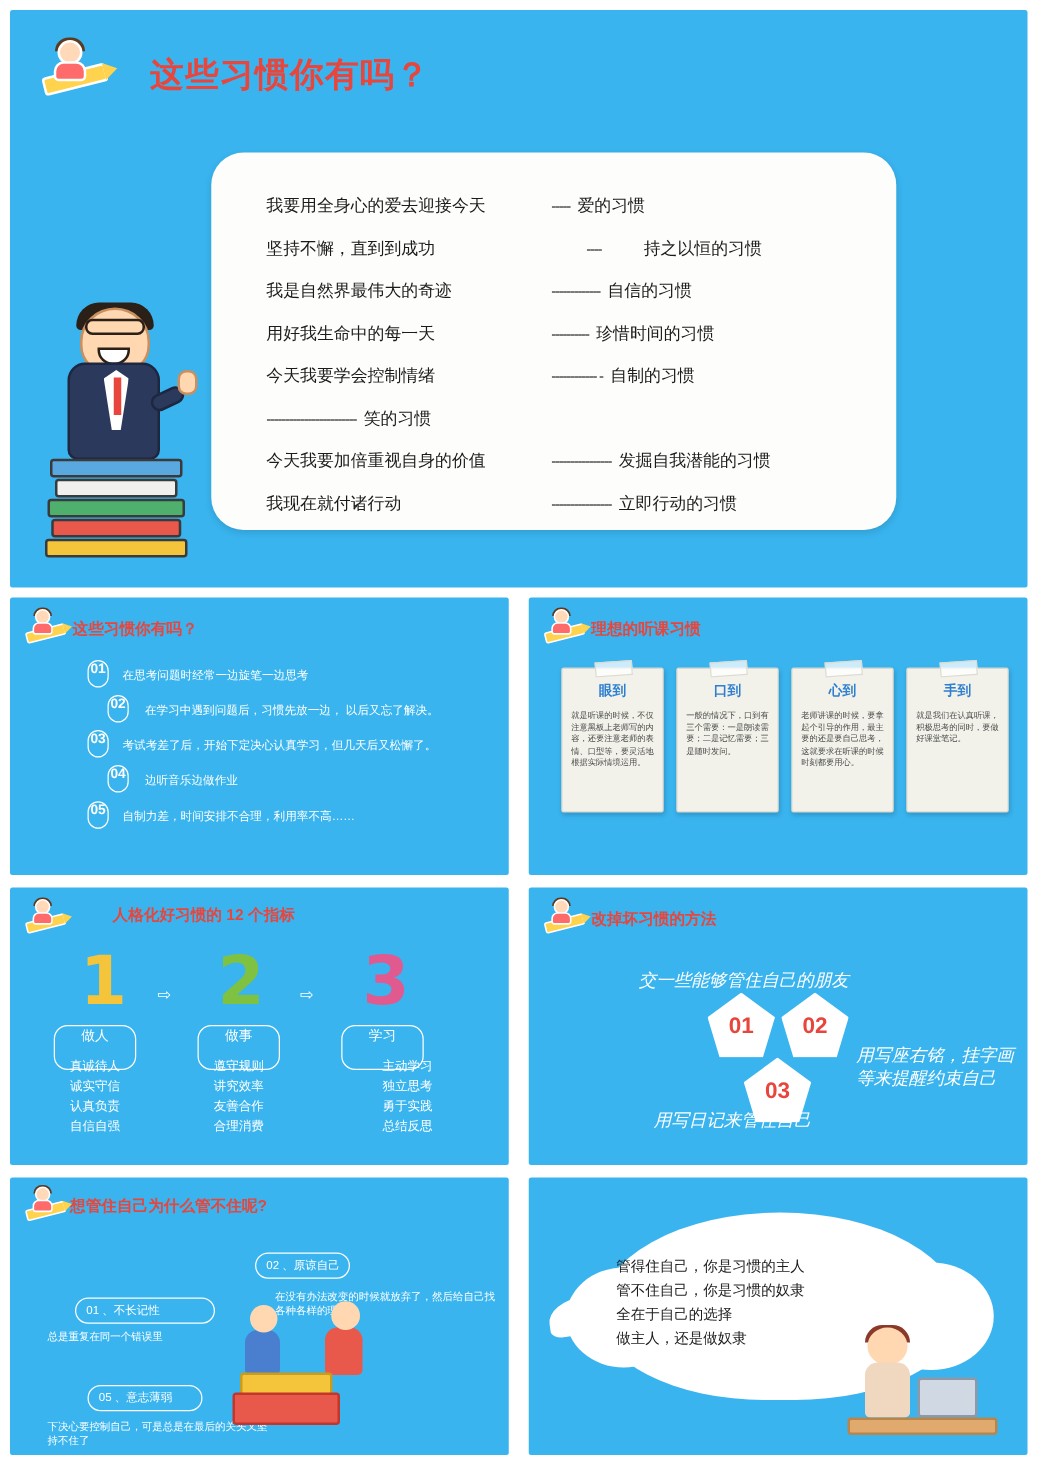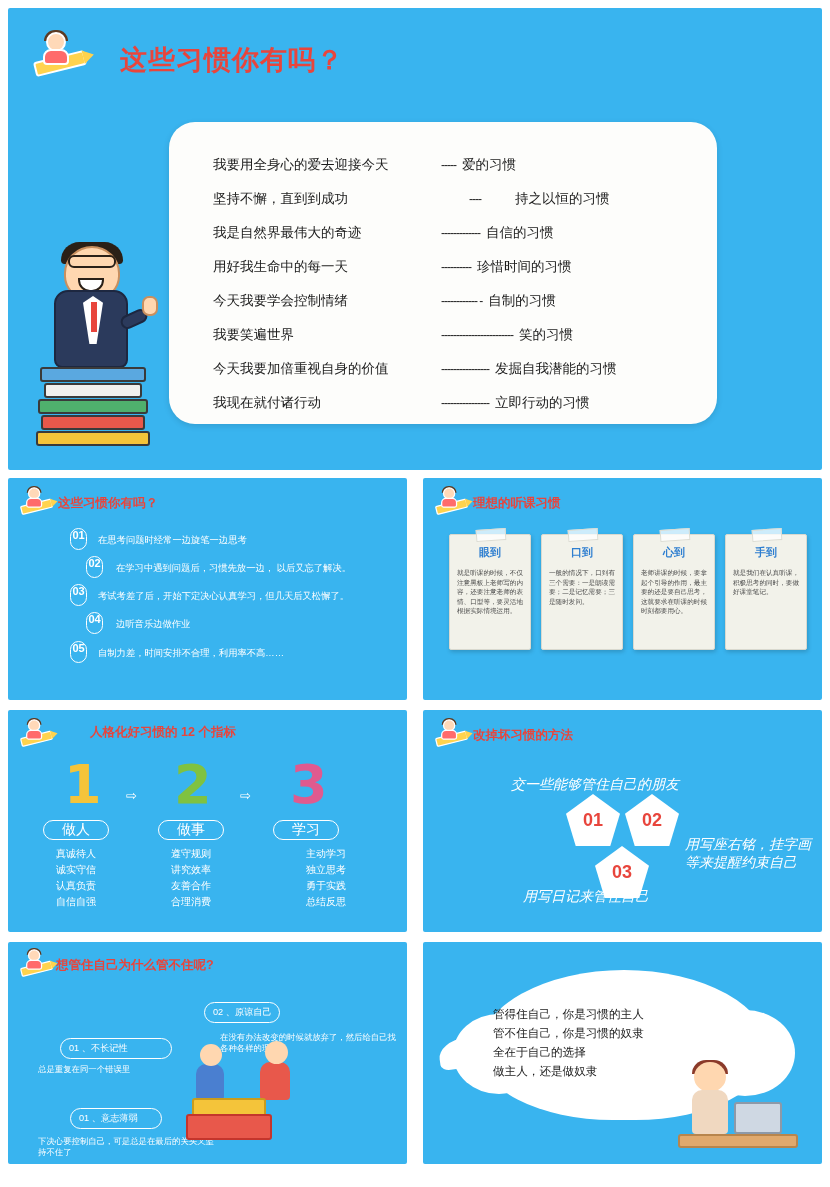--- a/index.html
+++ b/index.html
@@ -226,24 +226,24 @@
 
   
   .big-num {
     position: absolute;
     font-size: 54px; font-weight: bold;
     font-family: "DejaVu Sans", sans-serif;
     line-height: 1;
   }
   .pill {
     position: absolute;
-    width: 66px; height: 20px;
+    width: 66px; height: 36px;
     border: 1.5px solid #ffffff;
     border-radius: 11px;
-    color: #ffffff; font-size: 14px;
+    color: #ffffff; font-size: 11px;
     text-align: center; line-height: 17px;
   }
   .col-list {
     position: absolute;
     color: #ffffff; font-size: 10px; line-height: 16px;
     text-align: center; width: 80px;
   }
   .arrow-d {
     position: absolute; color: #ffffff; font-size: 13px;
   }
@@ -396,21 +396,20 @@
         <span class="left">用好我生命中的每一天</span>
         <span class="dash">----------</span>
         <span class="right">珍惜时间的习惯</span>
       </div>
       <div class="hero-row" style="top:170px;">
         <span class="left">今天我要学会控制情绪</span>
         <span class="dash">------------ -</span>
         <span class="right">自制的习惯</span>
       </div>
       <div class="hero-row" style="top:204px;">
-        <span class="left">我要笑遍世界</span>
         <span class="dash">------------------------</span>
         <span class="right">笑的习惯</span>
       </div>
       <div class="hero-row" style="top:238px;">
         <span class="left">今天我要加倍重视自身的价值</span>
         <span class="dash">----------------</span>
         <span class="right">发掘自我潜能的习惯</span>
       </div>
       <div class="hero-row" style="top:272px;">
         <span class="left">我现在就付诸行动</span>
@@ -551,21 +550,21 @@
       <div class="body"></div>
     </div>
     <div class="sm-title" style="left:48px; top:15px;">想管住自己为什么管不住呢?</div>
 
     <div class="tag" style="left:52px; top:96px; width:112px;">01 、不长记性</div>
     <div class="sub" style="left:30px; top:122px; width:150px;">总是重复在同一个错误里</div>
 
     <div class="tag" style="left:196px; top:60px; width:76px;">02 、原谅自己</div>
     <div class="sub" style="left:212px; top:90px; width:180px;">在没有办法改变的时候就放弃了，然后给自己找各种各样的理由</div>
 
-    <div class="tag" style="left:62px; top:166px; width:92px;">01 、意志薄弱</div>
+    <div class="tag" style="left:62px; top:166px; width:92px;">05 、意志薄弱</div>
     <div class="sub" style="left:30px; top:194px; width:180px;">下决心要控制自己，可是总是在最后的关头又坚持不住了</div>
 
     <div class="kids">
       <div class="kid-a"></div>
       <div class="kid-b"></div>
       <div class="kid-book2"></div>
       <div class="kid-book"></div>
     </div>
   </div>
 

